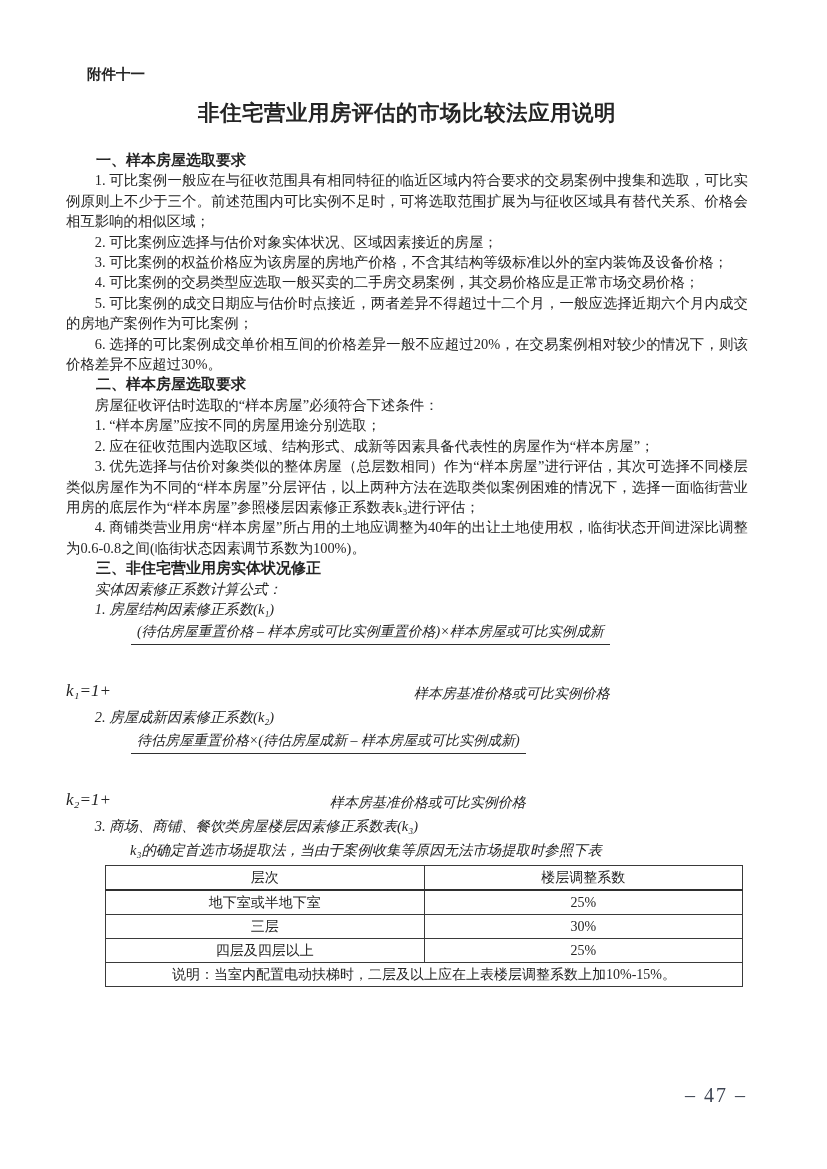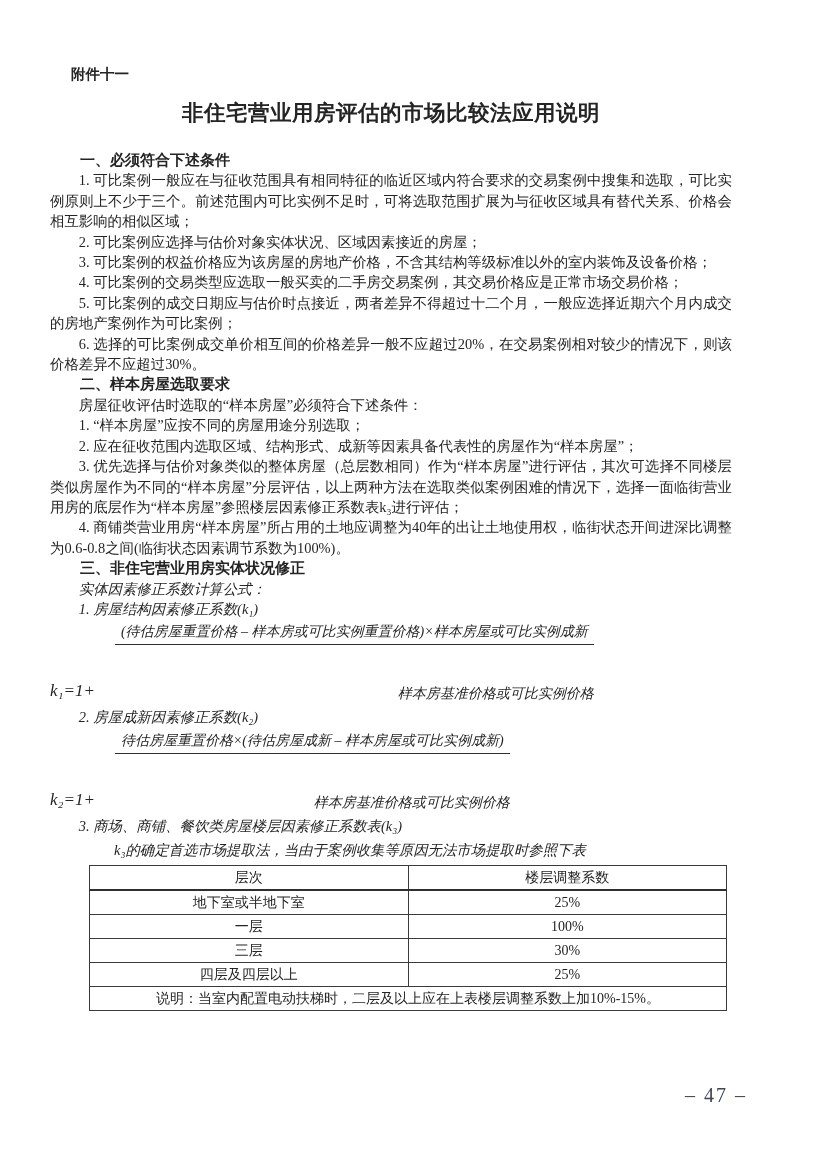--- a/index.html
+++ b/index.html
@@ -6,21 +6,21 @@
   body {
     width:827px; height:1169px;
     background:#ffffff;
     position:relative;
     font-family:"Liberation Serif","DejaVu Serif",serif;
     color:#242424;
     overflow:hidden;
   }
   .content {
     position:absolute;
-    left:50px; top:64px;
+    left:66px; top:64px;
     width:682px;
   }
   .attach-label {
     font-family:"Liberation Sans","DejaVu Sans",sans-serif;
     font-weight:bold;
     font-size:14.5px;
     line-height:20px;
     padding-left:21px;
   }
   .doc-title {
@@ -123,21 +123,21 @@
 </style>
 </head>
 <body>
 
 <div class="content">
 
   <div class="attach-label">附件十一</div>
 
   <h1 class="doc-title">非住宅营业用房评估的市场比较法应用说明</h1>
 
-  <div class="sec-heading sec1-heading">一、必须符合下述条件</div>
+  <div class="sec-heading sec1-heading">一、样本房屋选取要求</div>
   <p class="para">1. 可比案例一般应在与征收范围具有相同特征的临近区域内符合要求的交易案例中搜集和选取，可比实例原则上不少于三个。前述范围内可比实例不足时，可将选取范围扩展为与征收区域具有替代关系、价格会相互影响的相似区域；</p>
   <p class="para">2. 可比案例应选择与估价对象实体状况、区域因素接近的房屋；</p>
   <p class="para">3. 可比案例的权益价格应为该房屋的房地产价格，不含其结构等级标准以外的室内装饰及设备价格；</p>
   <p class="para">4. 可比案例的交易类型应选取一般买卖的二手房交易案例，其交易价格应是正常市场交易价格；</p>
   <p class="para">5. 可比案例的成交日期应与估价时点接近，两者差异不得超过十二个月，一般应选择近期六个月内成交的房地产案例作为可比案例；</p>
   <p class="para">6. 选择的可比案例成交单价相互间的价格差异一般不应超过20%，在交易案例相对较少的情况下，则该价格差异不应超过30%。</p>
 
   <div class="sec-heading">二、样本房屋选取要求</div>
   <p class="para">房屋征收评估时选取的“样本房屋”必须符合下述条件：</p>
   <p class="para">1. “样本房屋”应按不同的房屋用途分别选取；</p>
@@ -176,24 +176,20 @@
         <th>层次</th>
         <th>楼层调整系数</th>
       </tr>
     </thead>
     <tbody>
       <tr>
         <td>地下室或半地下室</td>
         <td>25%</td>
       </tr>
       <tr>
-        <td>一层</td>
-        <td>100%</td>
-      </tr>
-      <tr>
         <td>三层</td>
         <td>30%</td>
       </tr>
       <tr>
         <td>四层及四层以上</td>
         <td>25%</td>
       </tr>
       <tr>
         <td colspan="2">说明：当室内配置电动扶梯时，二层及以上应在上表楼层调整系数上加10%-15%。</td>
       </tr>

